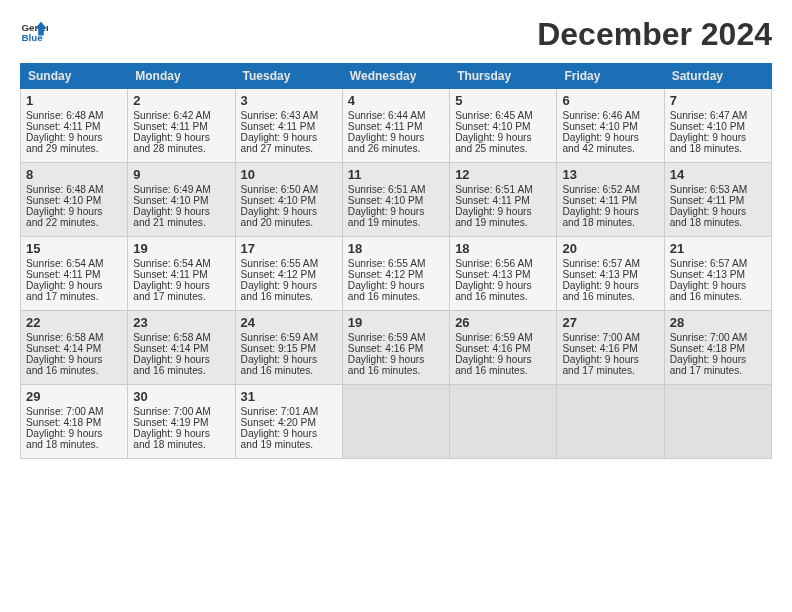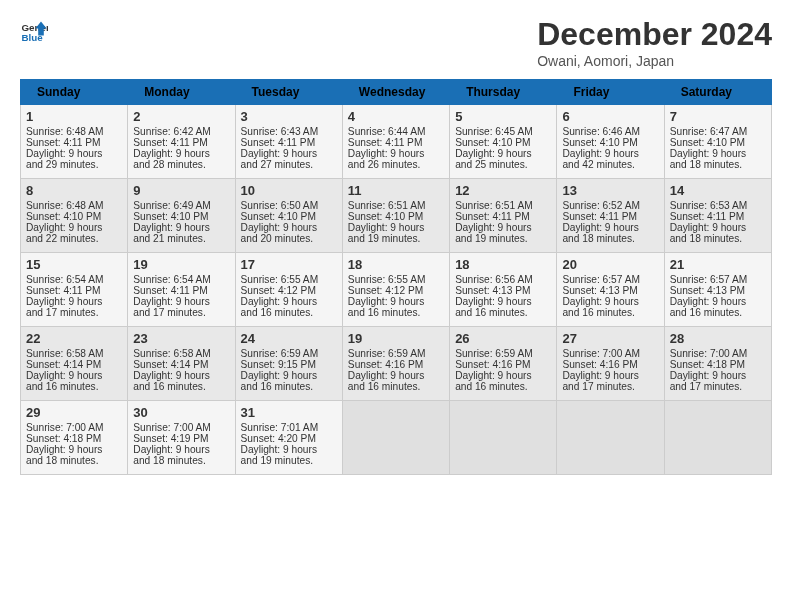--- a/index.html
+++ b/index.html
@@ -25,43 +25,43 @@
     .logo {
       display: flex;
       align-items: center;
       gap: 4px;
     }
     .logo-icon {
       width: 28px;
       height: 28px;
     }
     .title-block {
-      text-align: left;
+      text-align: center;
     }
     .month-title {
       font-size: 32px;
       font-weight: bold;
       color: #333;
     }
     .subtitle {
       font-size: 14px;
       color: #555;
     }
     table {
       width: 100%;
       border-collapse: collapse;
       table-layout: fixed;
     }
     thead th {
       background: #1a6fb5;
-      color: #000000;
+      color: #e5e5e5;
       font-size: 12px;
       font-weight: bold;
       text-align: left;
-      padding: 5px 16px;
+      padding: 5px 7px;
       border: 1px solid #1a6fb5;
     }
     tbody tr {
       background: #fff;
     }
     tbody tr:nth-child(odd) {
       background: #f5f5f5;
     }
     tbody tr:nth-child(even) {
       background: #e8e8e8;
@@ -91,21 +91,20 @@
   <div class="header">
     <div class="logo">
       <svg class="logo-icon" viewBox="0 0 40 40">
         <text x="2" y="22" font-size="14" font-weight="bold" fill="#333">General</text>
         <text x="2" y="36" font-size="14" font-weight="bold" fill="#1a6fb5">Blue</text>
         <polygon points="30,8 38,18 34,18 34,28 26,28 26,18 22,18" fill="#1a6fb5"></polygon>
       </svg>
     </div>
     <div class="title-block">
       <div class="month-title">December 2024</div>
-      <div class="subtitle">Owani, Aomori, Japan</div>
     </div>
   </div>
 
   <table>
     <thead>
       <tr>
       <th>Sunday</th>
           <th>Monday</th>
           <th>Tuesday</th>
           <th>Wednesday</th>

